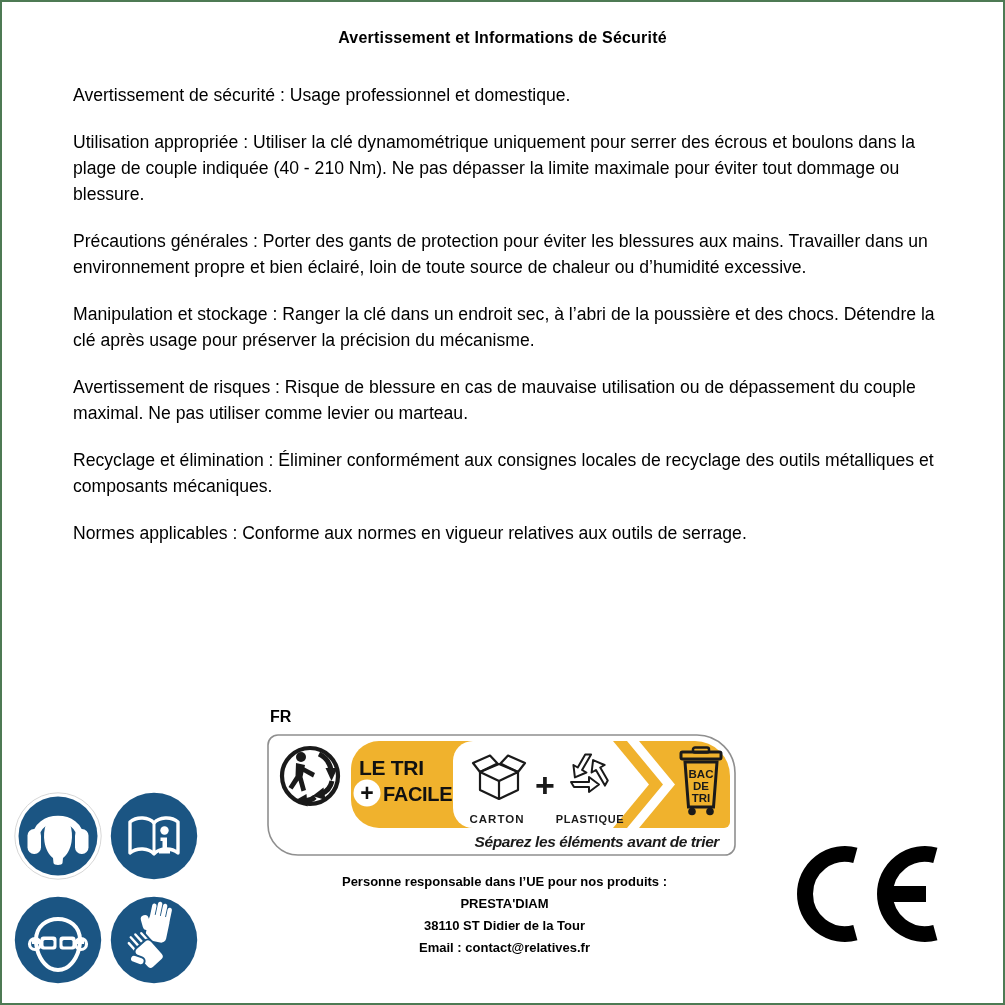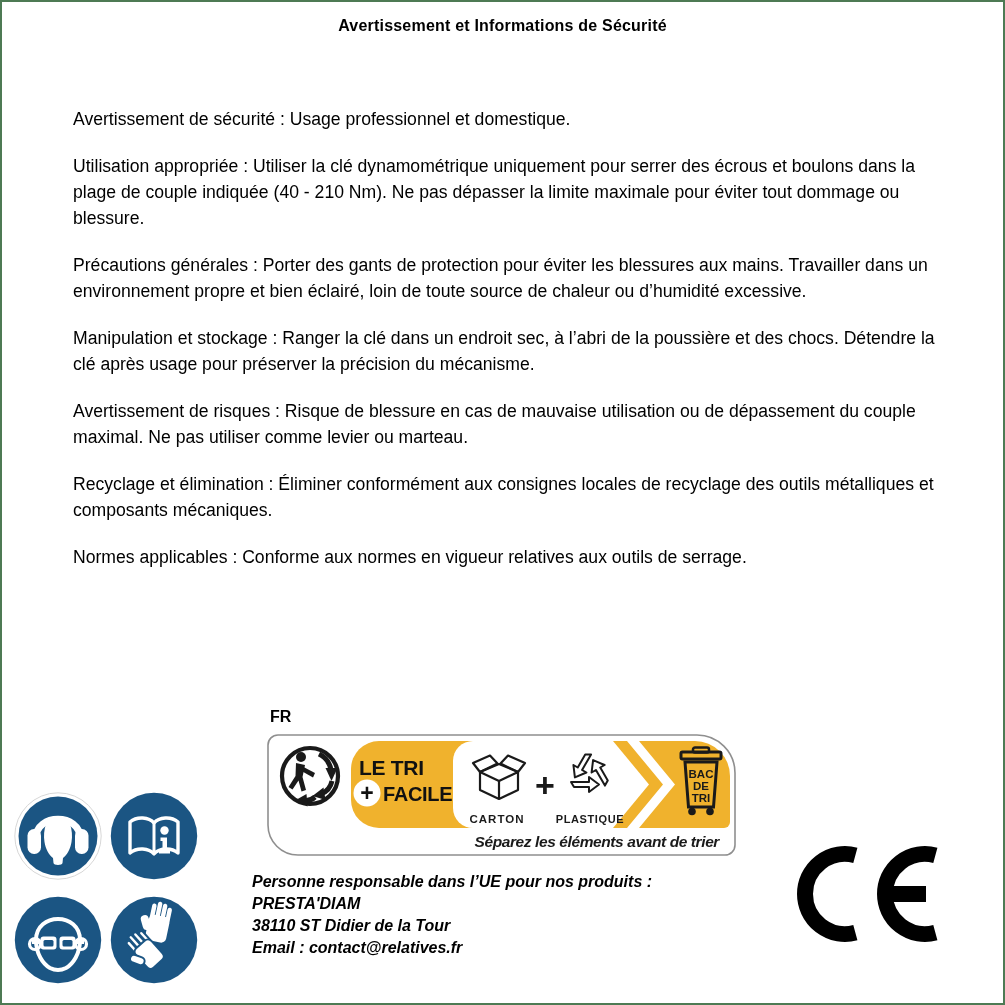--- a/index.html
+++ b/index.html
@@ -8,50 +8,49 @@
     width:1005px;height:1005px;
     box-sizing:border-box;
     background:#fff;
     border:2px solid #4d7a54;
     font-family:"Liberation Sans", sans-serif;
     color:#000;
     overflow:hidden;
   }
   .title{
     margin:0;
-    padding-top:15px;
+    padding-top:27px;
     text-align:center;
     font-size:16px;
     font-weight:bold;
     letter-spacing:.2px;
   }
   .content{
     position:absolute;
     left:71px;top:80px;width:869px;
     font-size:17.6px;
     line-height:26px;
-    margin-top:24px;
   }
   .content p{margin:0 0 21px 0;}
   .picto-grid{
     position:absolute;left:12px;top:790px;
     display:grid;
     grid-template-columns:88px 88px;
     grid-auto-rows:88px;
     column-gap:8px;row-gap:16px;
   }
   .fr-label{
     position:absolute;left:268px;top:706px;
     font-size:16px;font-weight:bold;
   }
   .tri-banner{position:absolute;left:265px;top:732px;}
   .contact{
     position:absolute;left:250px;top:869px;width:505px;
-    text-align:left;
-    font-size:16px;font-weight:bold;line-height:22px;font-style:italic;
+    text-align:center;
+    font-size:13px;font-weight:bold;line-height:22px;
   }
   .ce{position:absolute;left:795px;top:842px;}
   svg text{font-family:"Liberation Sans", sans-serif;}
 </style>
 </head>
 <body>
 
 <div class="page">
 
   <h1 class="title">Avertissement et Informations de Sécurité</h1>

